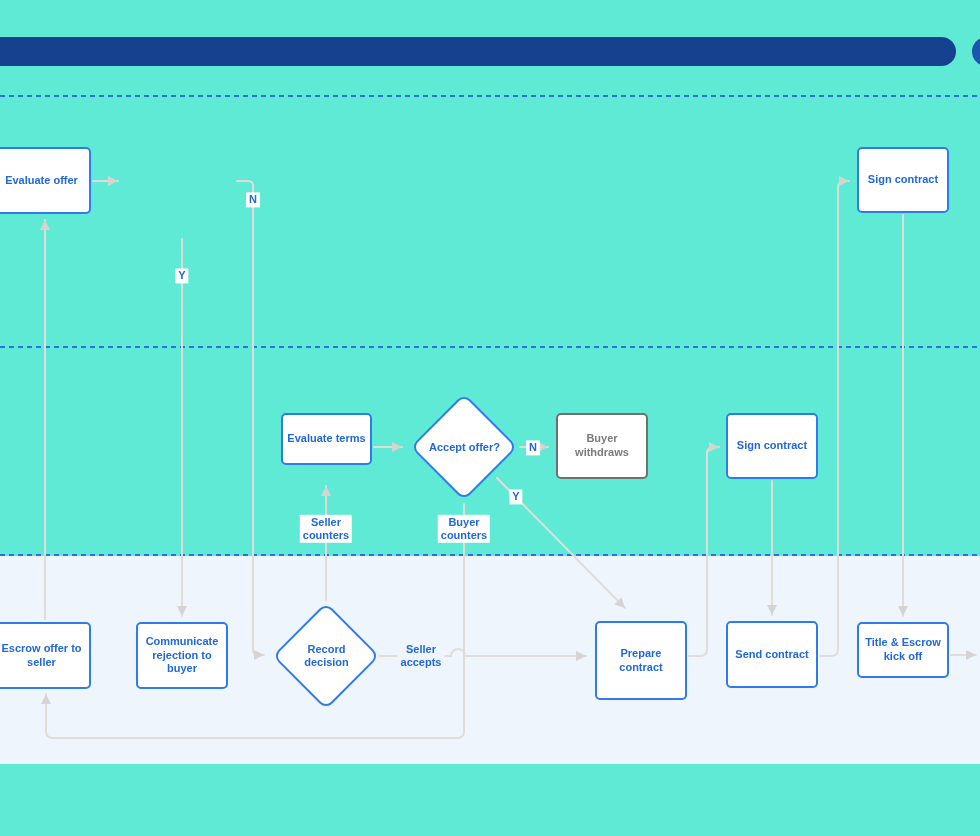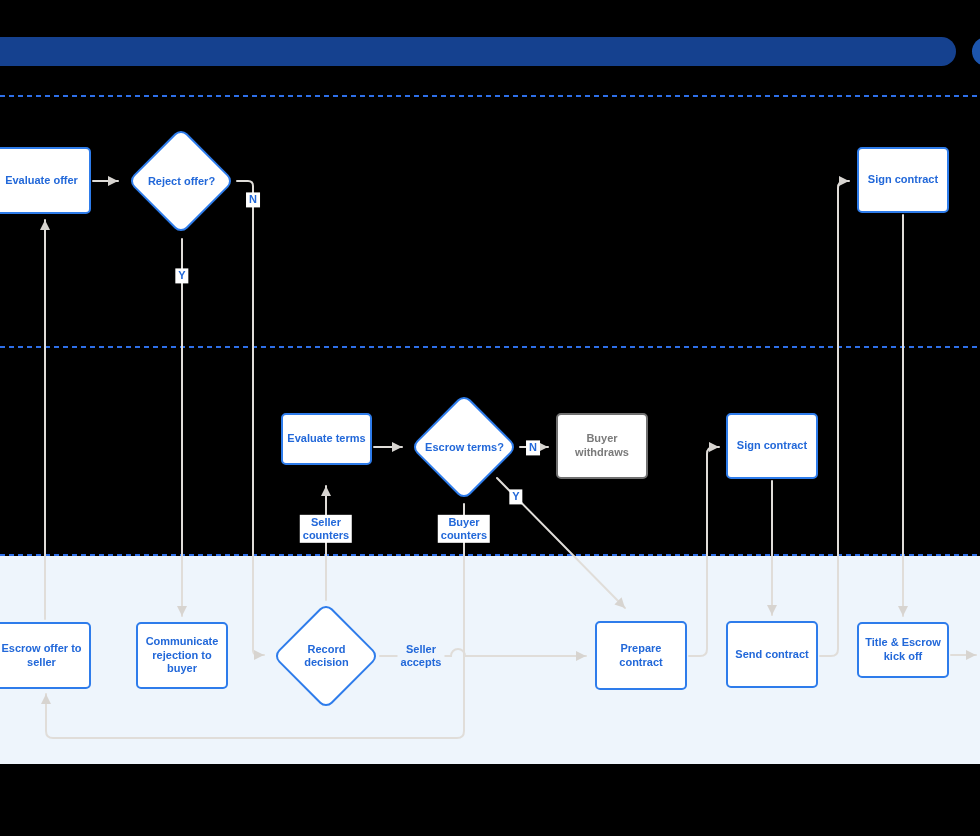--- a/index.html
+++ b/index.html
@@ -1,17 +1,17 @@
 <!DOCTYPE html>
 <html style="--accent-border: #2e7ceb; --accent-text: #2268d9; --navy: #15418f; --navy-light: #1c55ad; --lane-bg: #eef5fc; --divider: #2e6fe8; --connector: #e0ddd9; --connector-head: #d7d4d0; --gray-border: #707070; --gray-text: #7a7a7a;"><head>
 <meta charset="utf-8">
 <style>
   html,body{margin:0;padding:0;background:#fff;}
   #canvas{
-    position:relative;width:980px;height:836px;overflow:hidden;background:#000000;
+    position:relative;width:980px;height:836px;overflow:hidden;background:#5eead4;
     font-family:"Liberation Sans",sans-serif;
   }
   
   .top-bar{
     position:absolute;top:37px;left:-24px;width:980px;height:29px;
     background:var(--navy,#15418f);border-radius:15px;z-index:6;
   }
   .top-bar-fragment{
     position:absolute;top:37px;left:972px;width:44px;height:29px;
     background:var(--navy-light,#1c55ad);border-radius:15px;z-index:6;
@@ -110,39 +110,35 @@
   </div>
   <div class="node" style="left:-8px;top:622px;width:99px;height:67px;">
     <span class="lbl">Escrow offer to
 seller</span>
   </div>
   <div class="node" style="left:136px;top:622px;width:92px;height:67px;">
     <span class="lbl">Communicate
 rejection to
 buyer</span>
   </div>
-  <div class="node" style="left:595px;top:621px;width:92px;height:69px;">
+  <div class="node" style="left:595px;top:621px;width:92px;height:79px;">
     <span class="lbl">Prepare
 contract</span>
   </div>
   <div class="node" style="left:726px;top:621px;width:92px;height:67px;justify-content:center;">
     <span class="lbl">Send contract</span>
   </div>
   <div class="node" style="left:857px;top:622px;width:92px;height:56px;">
     <span class="lbl">Title &amp; Escrow
 kick off</span>
   </div>
 
-  <div class="diamond" style="left:128px;top:128px;">
-    <div class="shape"></div>
-    <div class="lbl">Reject offer?</div>
-  </div>
   <div class="diamond" style="left:411px;top:394px;">
     <div class="shape"></div>
-    <div class="lbl">Escrow terms?</div>
+    <div class="lbl">Accept offer?</div>
   </div>
   <div class="diamond" style="left:273px;top:603px;">
     <div class="shape"></div>
     <div class="lbl">Record
 decision</div>
   </div>
 
   <div class="edge-label" style="left:253px;top:200px;">N</div>
   <div class="edge-label" style="left:182px;top:276px;">Y</div>
   <div class="edge-label" style="left:533px;top:448px;">N</div>

